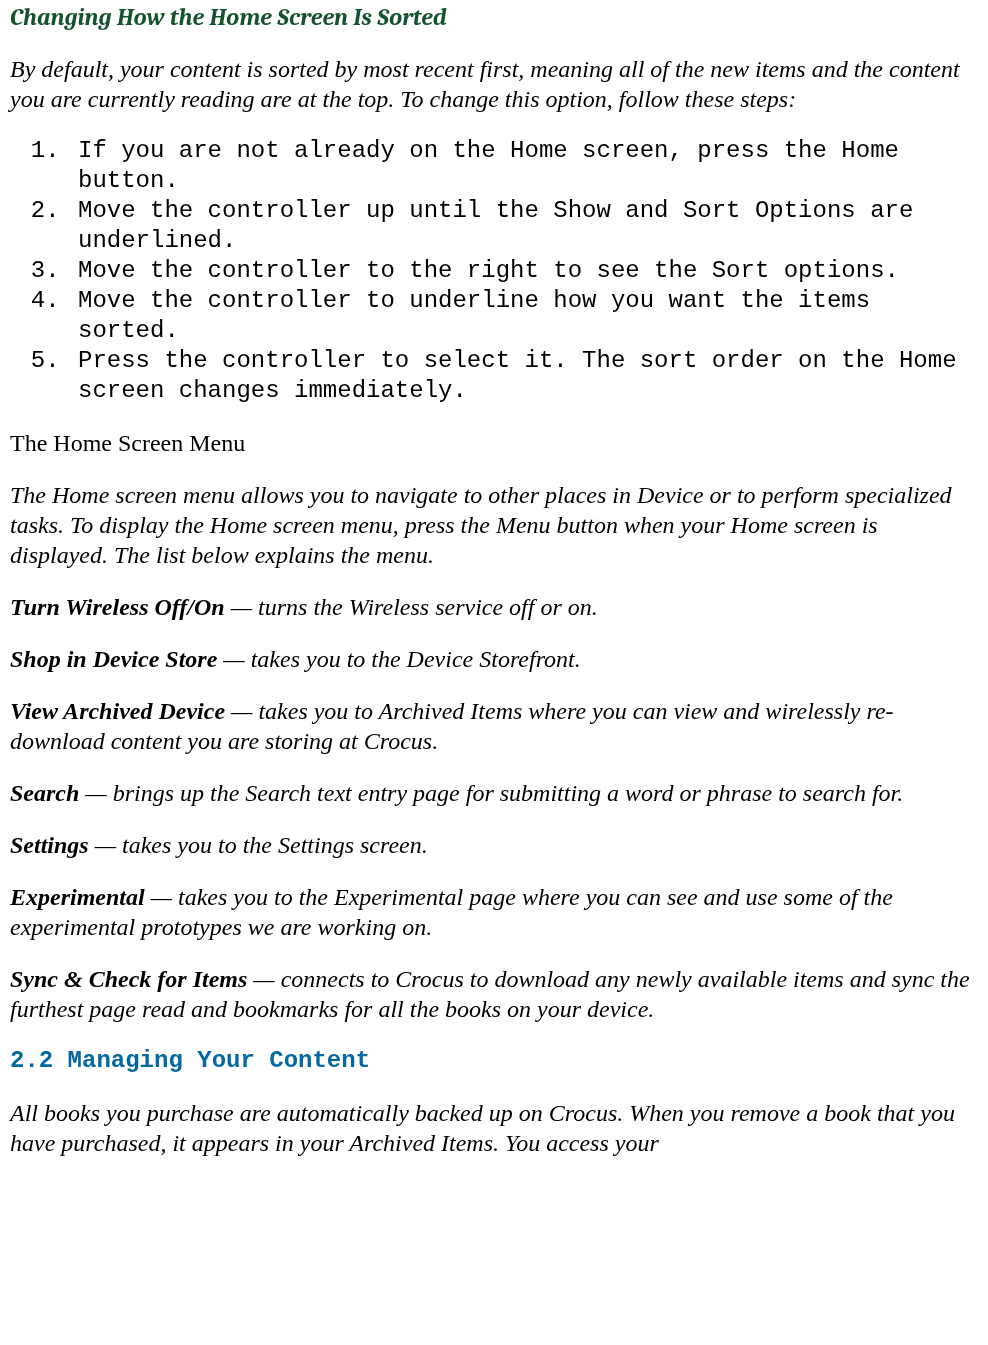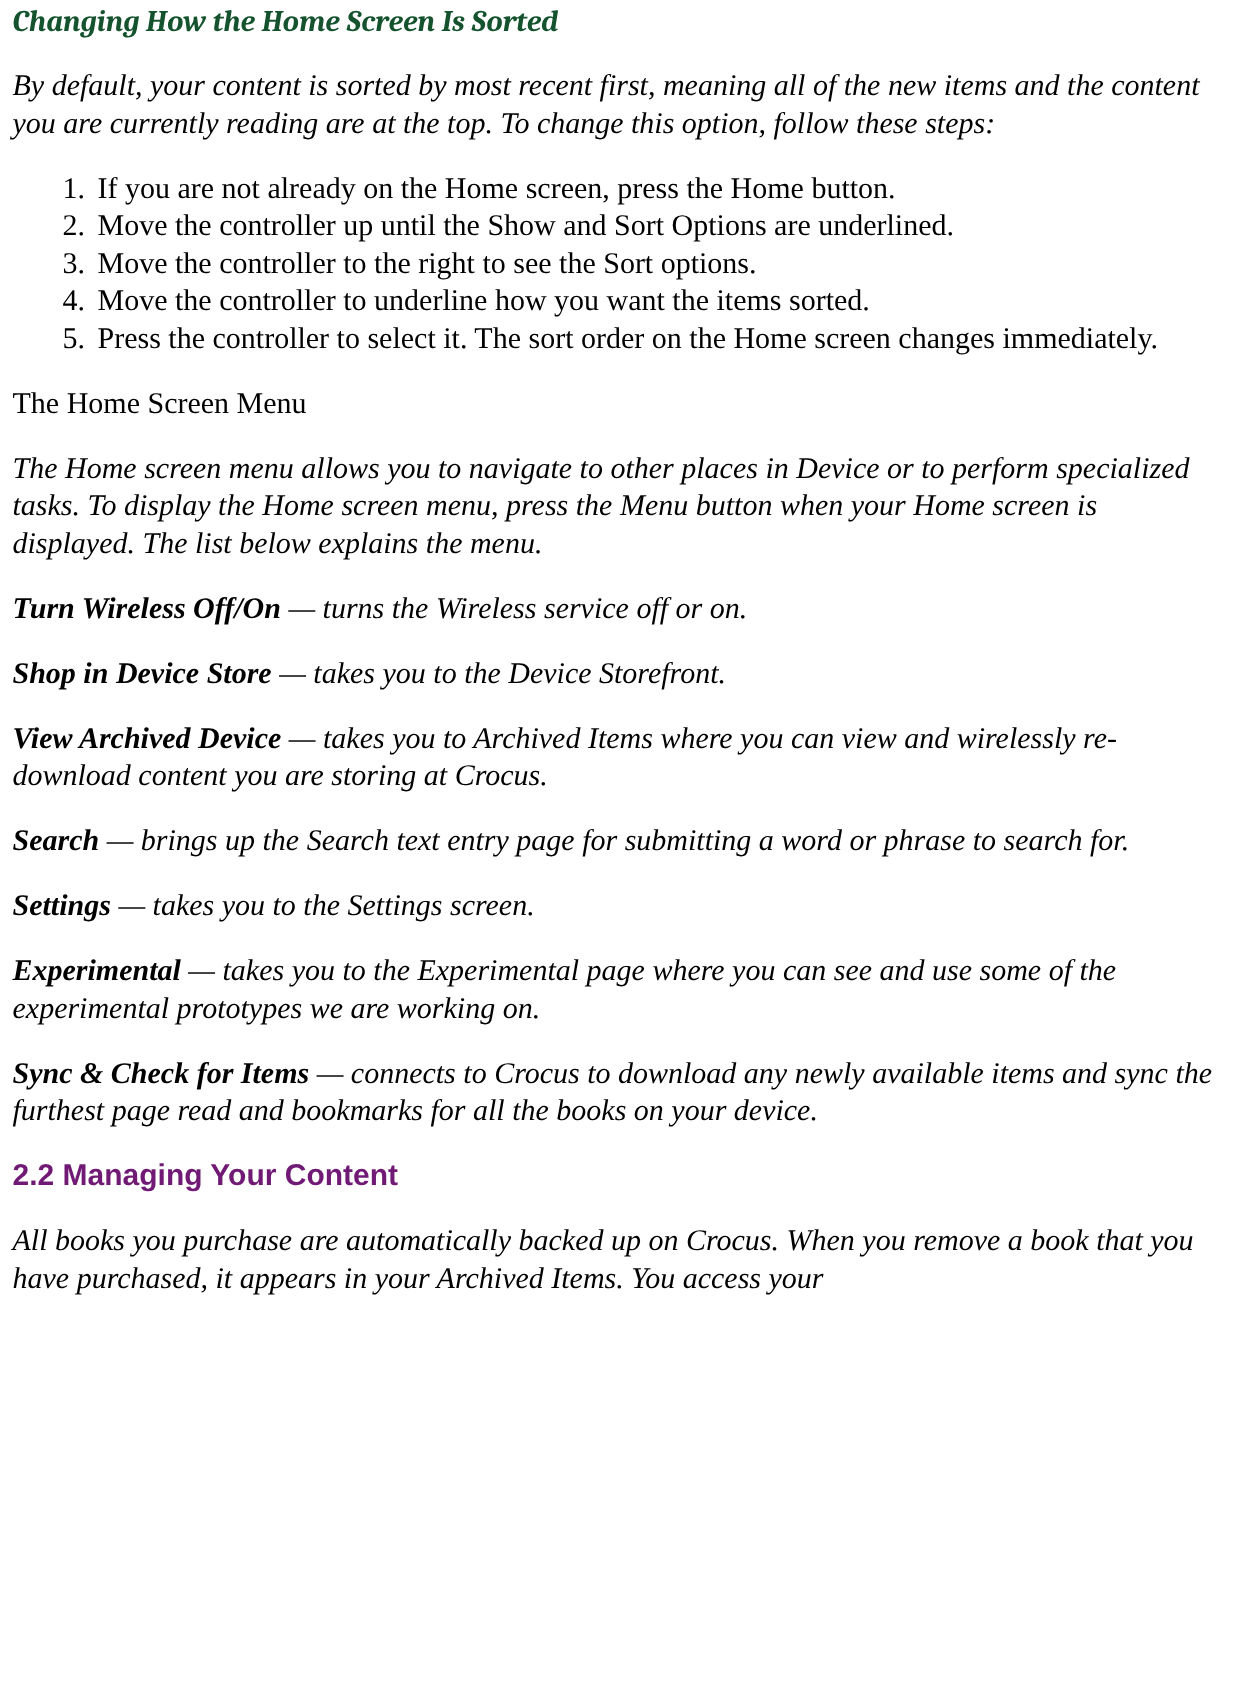--- a/index.html
+++ b/index.html
@@ -18,41 +18,42 @@
   }
   .heading-blue-italic {
     font-family: Cambria, "Times New Roman", serif;
     font-style: italic;
     font-weight: bold;
     color: #14532d;
     font-size: 24px;
     margin: 0 0 22px 0;
   }
   .heading-blue {
-    font-family: Liberation Sans, sans-serif;
+    font-family: Liberation Mono, monospace;
     font-weight: bold;
-    color: #701a75;
+    color: #0369a1;
     font-size: 24px;
     margin: 0 0 22px 0;
   }
   p.body {
     margin: 0 0 22px 0;
     font-style: italic;
   }
   .bold-sub {
     font-weight: normal;
     margin: 0 0 22px 0;
   }
   ol.steps {
     margin: 0 0 22px 0;
     padding-left: 64px;
   }
   ol.steps li {
     padding-left: 4px;
     margin: 0;
+    font-family: Liberation Mono, monospace;
   }
   .term {
     font-weight: bold;
   }
 </style>
 </head>
 <body>
 
 <h3 class="heading-blue-italic">Changing How the Home Screen Is Sorted</h3>
 

